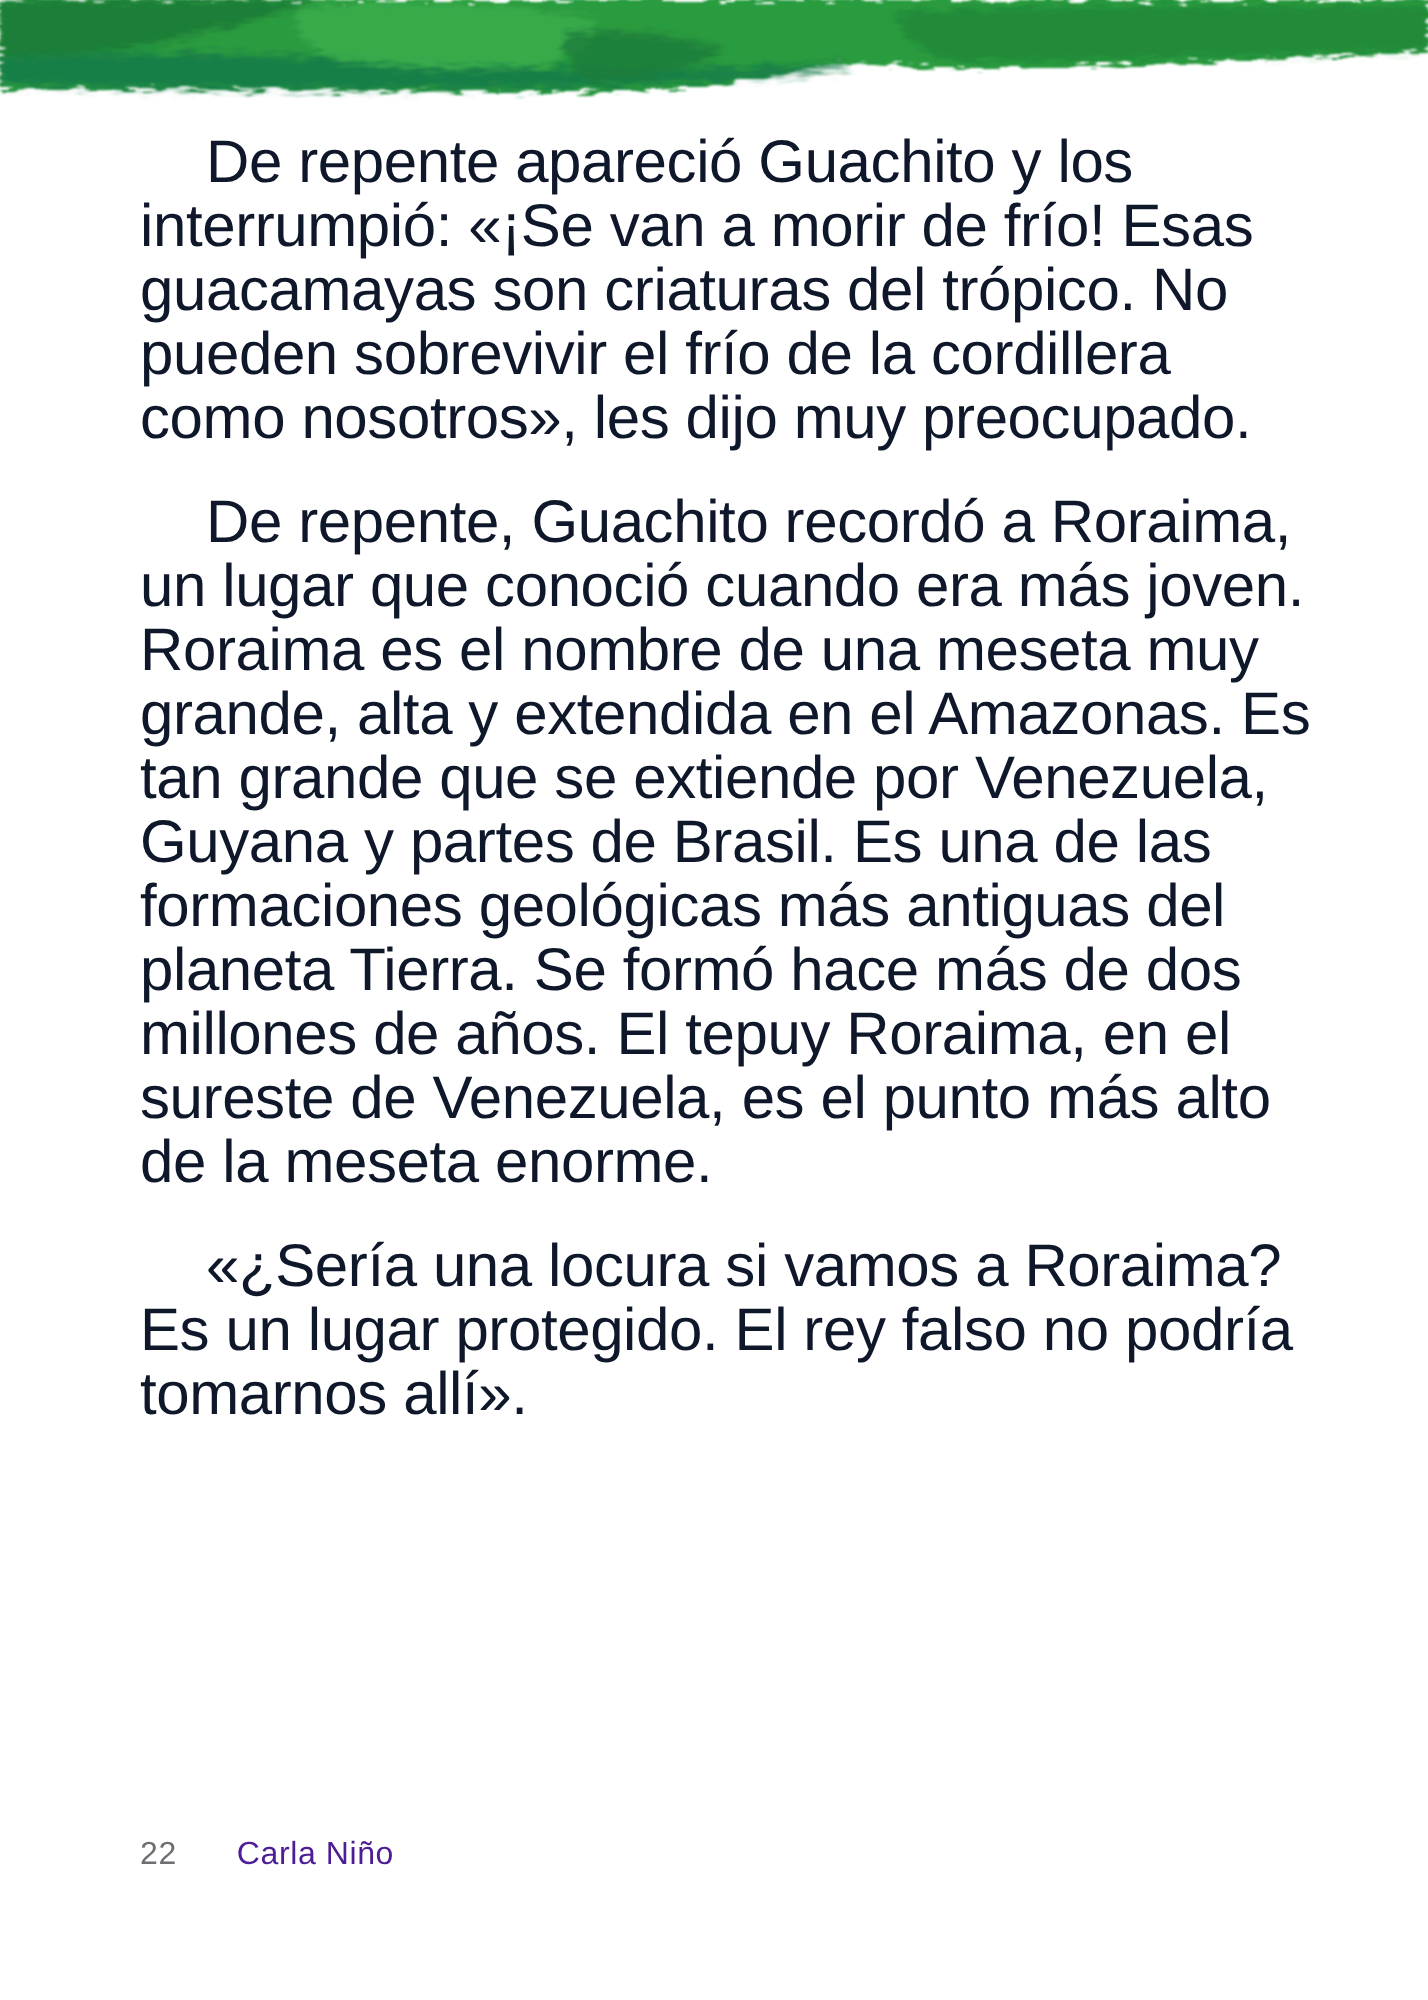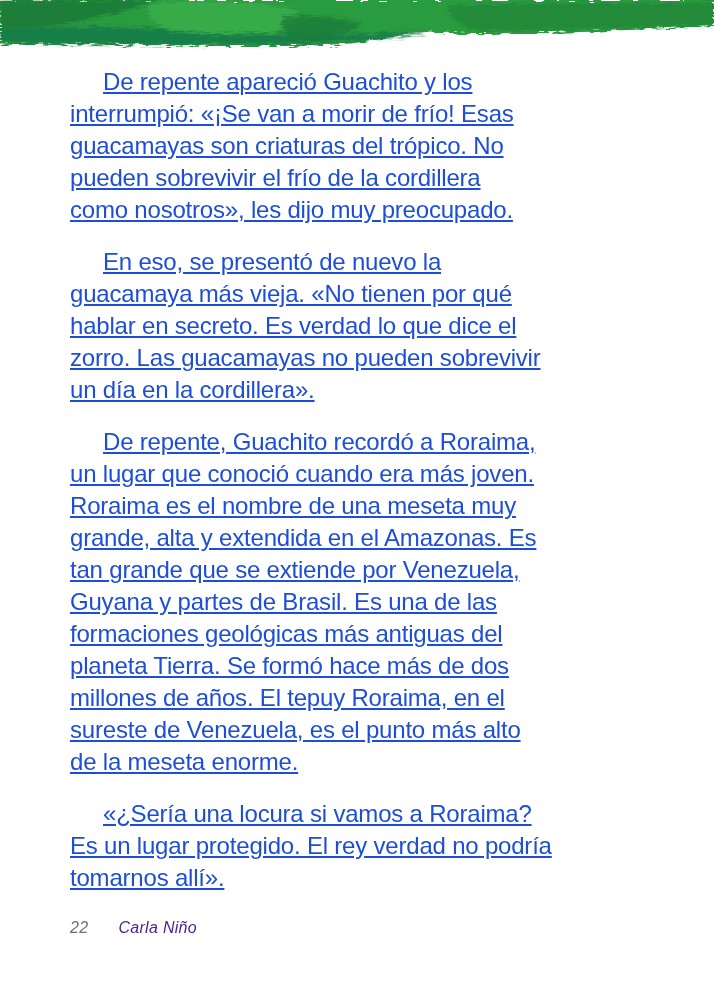--- a/index.html
+++ b/index.html
@@ -22,42 +22,40 @@
     top: 0; left: 0;
     width: 714px;
     height: 56px;
     pointer-events: none;
   }
   .content {
     position: absolute;
     left: 70px;
     top: 66px;
     width: 592px;
-    color: #1d4ed8;
-    font-size: 24px;
+    color: #0f172a;
+    font-size: 30px;
     line-height: 32px;
     letter-spacing: -0.2px;
-    text-decoration: underline;
   }
   .content p {
     margin: 0 0 20px 0;
     white-space: pre-line;
     text-indent: 33px;
   }
   .footer {
     position: absolute;
     left: 70px;
     top: 919px;
     display: flex;
     align-items: flex-start;
     gap: 30px;
     font-size: 16px;
     font-weight: 300;
     letter-spacing: 0.3px;
-    font-style: italic;
   }
   .footer .pagenum { color: #6d6e71; }
   .footer .author  { color: #4c1d95; }
 </style>
 </head>
 <body>
 
 <div class="page">
 
   <div class="band-wrap">
@@ -88,38 +86,33 @@
       </g>
     </svg>
   </div>
 
   <div class="content">
     <p>De repente apareció Guachito y los
 interrumpió: «¡Se van a morir de frío! Esas
 guacamayas son criaturas del trópico. No
 pueden sobrevivir el frío de la cordillera
 como nosotros», les dijo muy preocupado.</p>
-    <p>En eso, se presentó de nuevo la
-guacamaya más vieja. «No tienen por qué
-hablar en secreto. Es verdad lo que dice el
-zorro. Las guacamayas no pueden sobrevivir
-un día en la cordillera».</p>
     <p>De repente, Guachito recordó a Roraima,
 un lugar que conoció cuando era más joven.
 Roraima es el nombre de una meseta muy
 grande, alta y extendida en el Amazonas. Es
 tan grande que se extiende por Venezuela,
 Guyana y partes de Brasil. Es una de las
 formaciones geológicas más antiguas del
 planeta Tierra. Se formó hace más de dos
 millones de años. El tepuy Roraima, en el
 sureste de Venezuela, es el punto más alto
 de la meseta enorme.</p>
     <p>«¿Sería una locura si vamos a Roraima?
-Es un lugar protegido. El rey verdad no podría
+Es un lugar protegido. El rey falso no podría
 tomarnos allí».</p>
   </div>
 
   <div class="footer">
     <span class="pagenum">22</span>
     <span class="author">Carla Niño</span>
   </div>
 
 </div>
 

